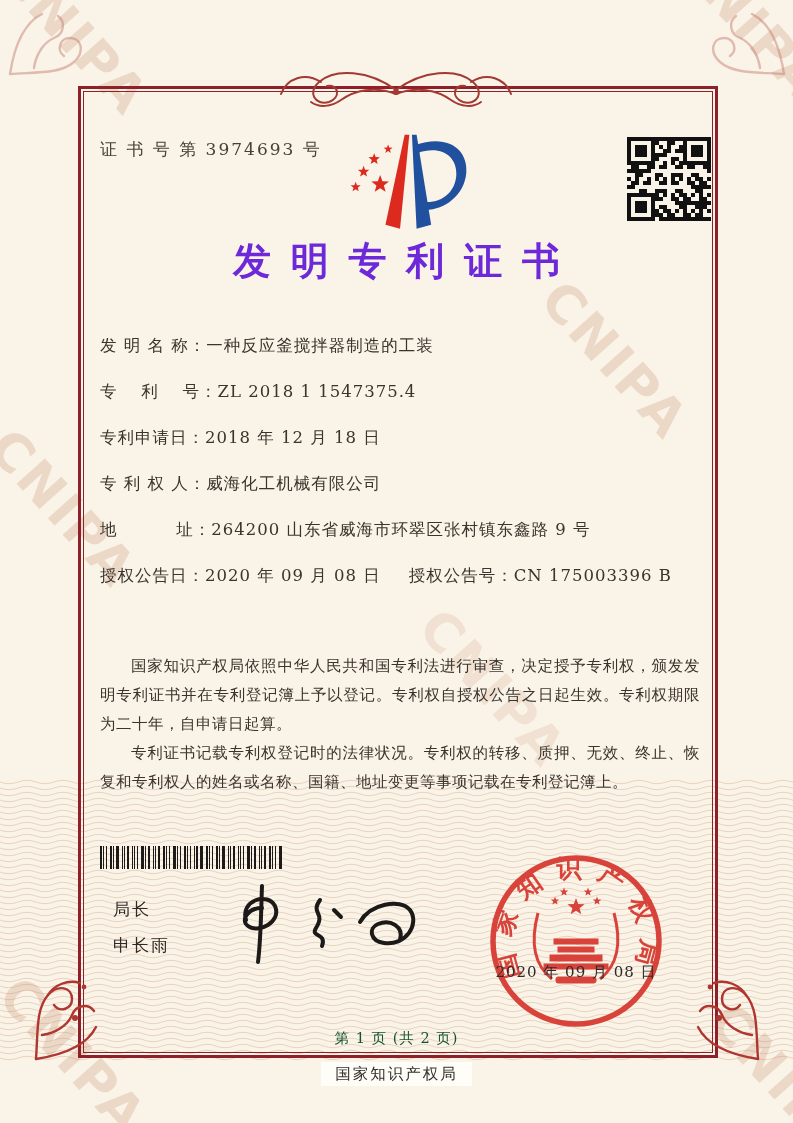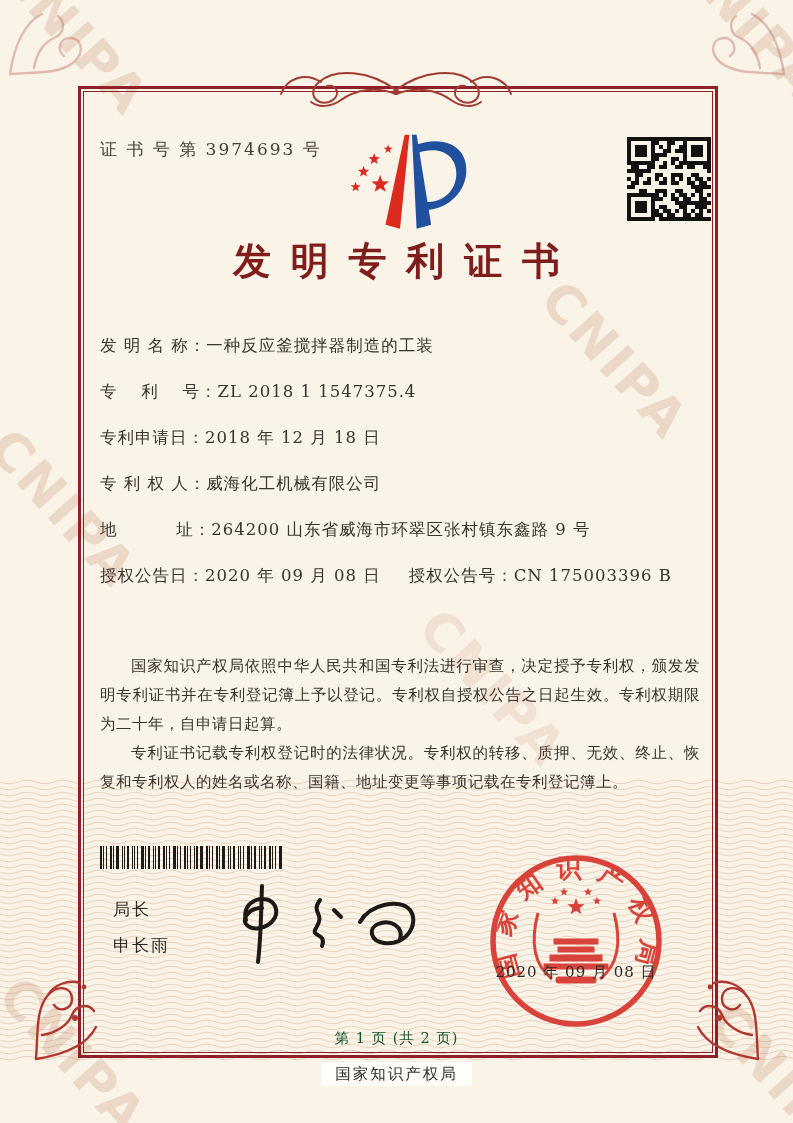--- a/index.html
+++ b/index.html
@@ -33,21 +33,21 @@
   #orn-tr{left:706px;top:2px;opacity:.45;transform:rotate(-90deg);}
   
   .cert-no{
     position:absolute;left:100px;top:138px;z-index:4;
     font-size:17px;letter-spacing:2px;color:#454039;
   }
   #logo{position:absolute;left:328px;top:128px;z-index:4;}
   #qr{position:absolute;left:627px;top:137px;z-index:4;}
   .title{
     position:absolute;left:0;top:236px;width:100%;z-index:4;
-    text-align:center;font-size:38px;font-weight:bold;color:#7f1d1d;
+    text-align:center;font-size:38px;font-weight:bold;color:#6d28d9;
     letter-spacing:.52em;text-indent:.52em;
   }
   
   .fields{position:absolute;left:100px;top:331px;width:606px;z-index:4;font-size:16.5px;}
   .frow{display:flex;margin-bottom:16px;line-height:30px;}
   .flabel{white-space:pre;letter-spacing:1px;}
   .fvalue{white-space:pre;letter-spacing:1px;}
   .grant{display:flex;line-height:30px;}
   .gpair{display:flex;white-space:pre;letter-spacing:1px;}
   .gpair+.gpair{margin-left:28px;}

